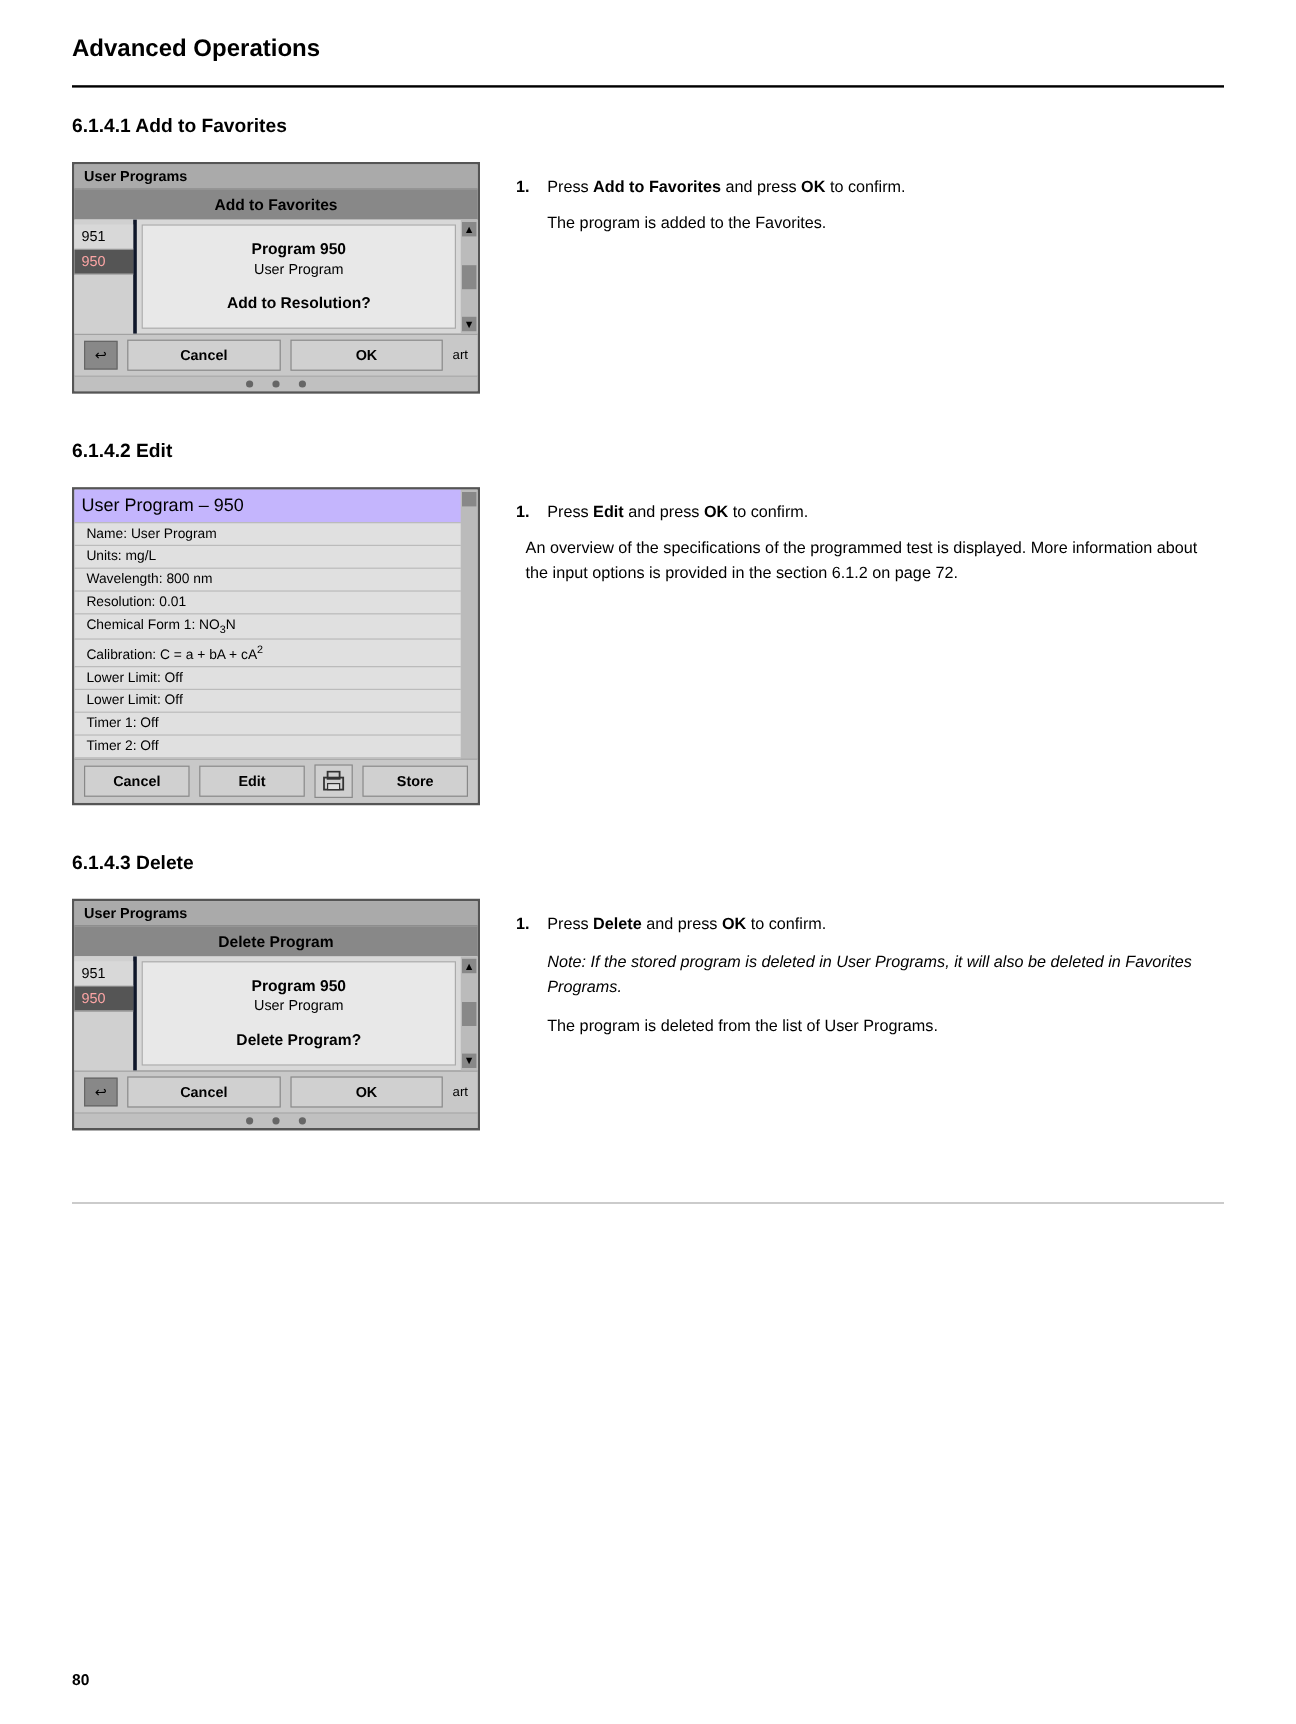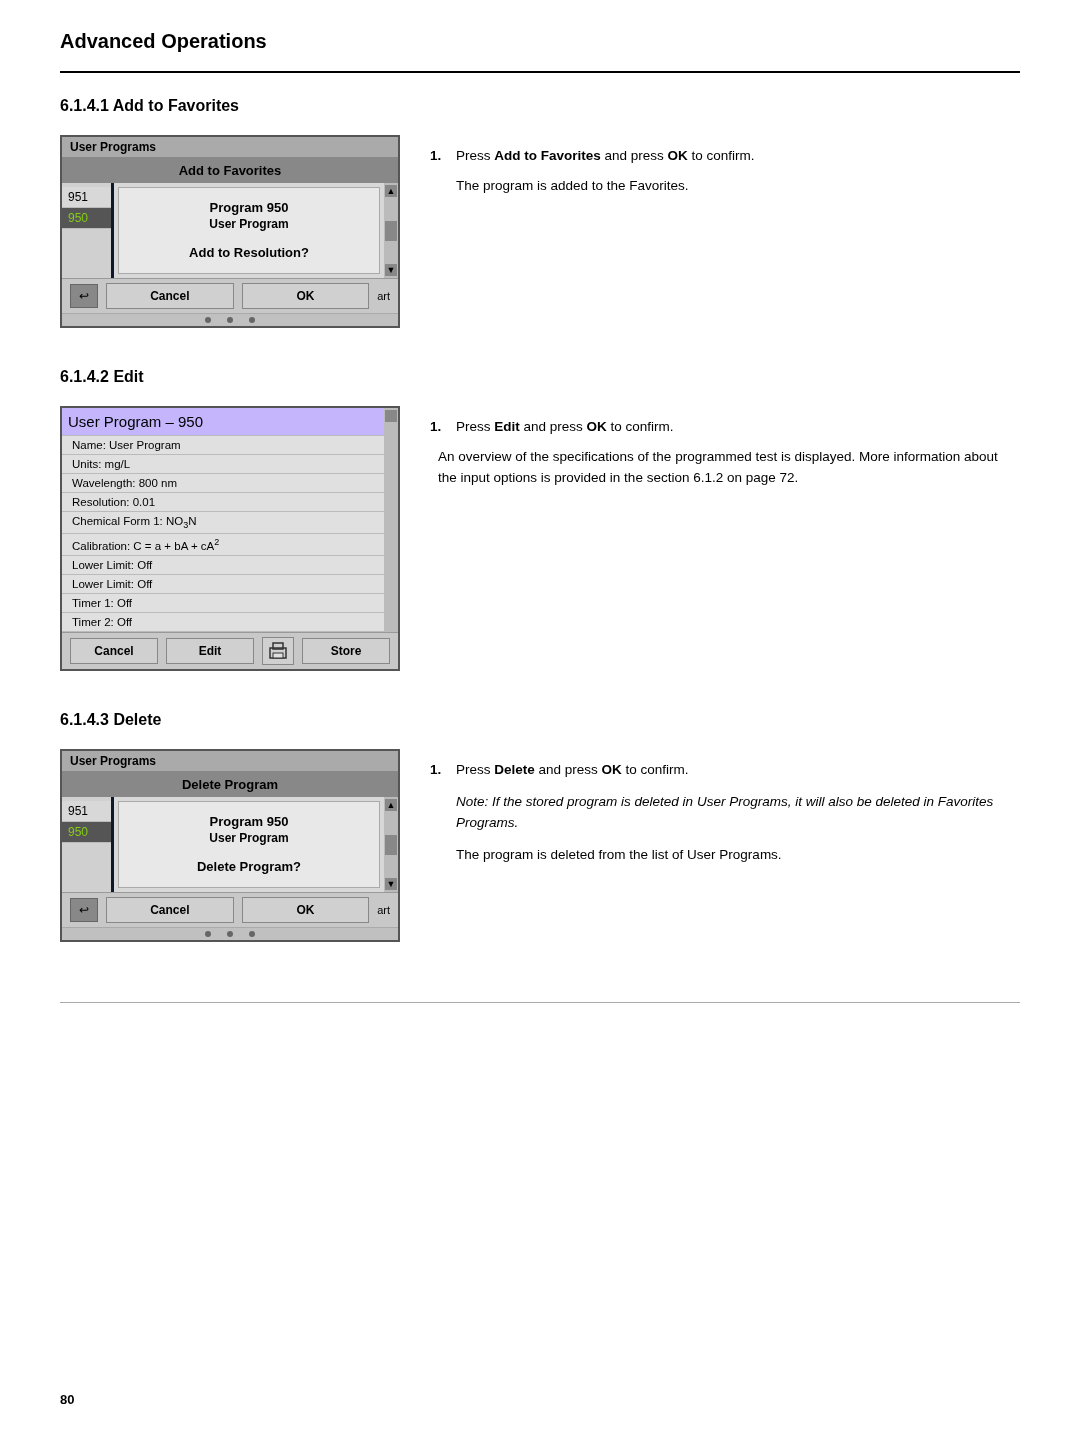--- a/index.html
+++ b/index.html
@@ -102,40 +102,40 @@
 
     .screen-list-item {
       padding: 3px 6px;
       font-size: 12px;
       border-bottom: 1px solid #bbb;
       background: #d8d8d8;
     }
 
     .screen-list-item.selected {
       background: #555;
-      color: #84cc16;
+      color: #fca5a5;
     }
 
     .screen-main {
       flex: 1;
       padding: 12px 16px 3px 16px;
       background: #e8e8e8;
       border: 1px solid #aaa;
       margin: 4px;
       text-align: center;
     }
 
     .screen-main .prog-title {
       font-weight: bold;
       font-size: 13px;
       margin-bottom: 2px;
     }
 
     .screen-main .prog-subtitle {
-      font-weight: bold;
+      font-weight: normal;
       font-size: 12px;
       margin-bottom: 14px;
     }
 
     .screen-main .prompt {
       font-weight: bold;
       font-size: 13px;
       margin-bottom: 10px;
     }
 

